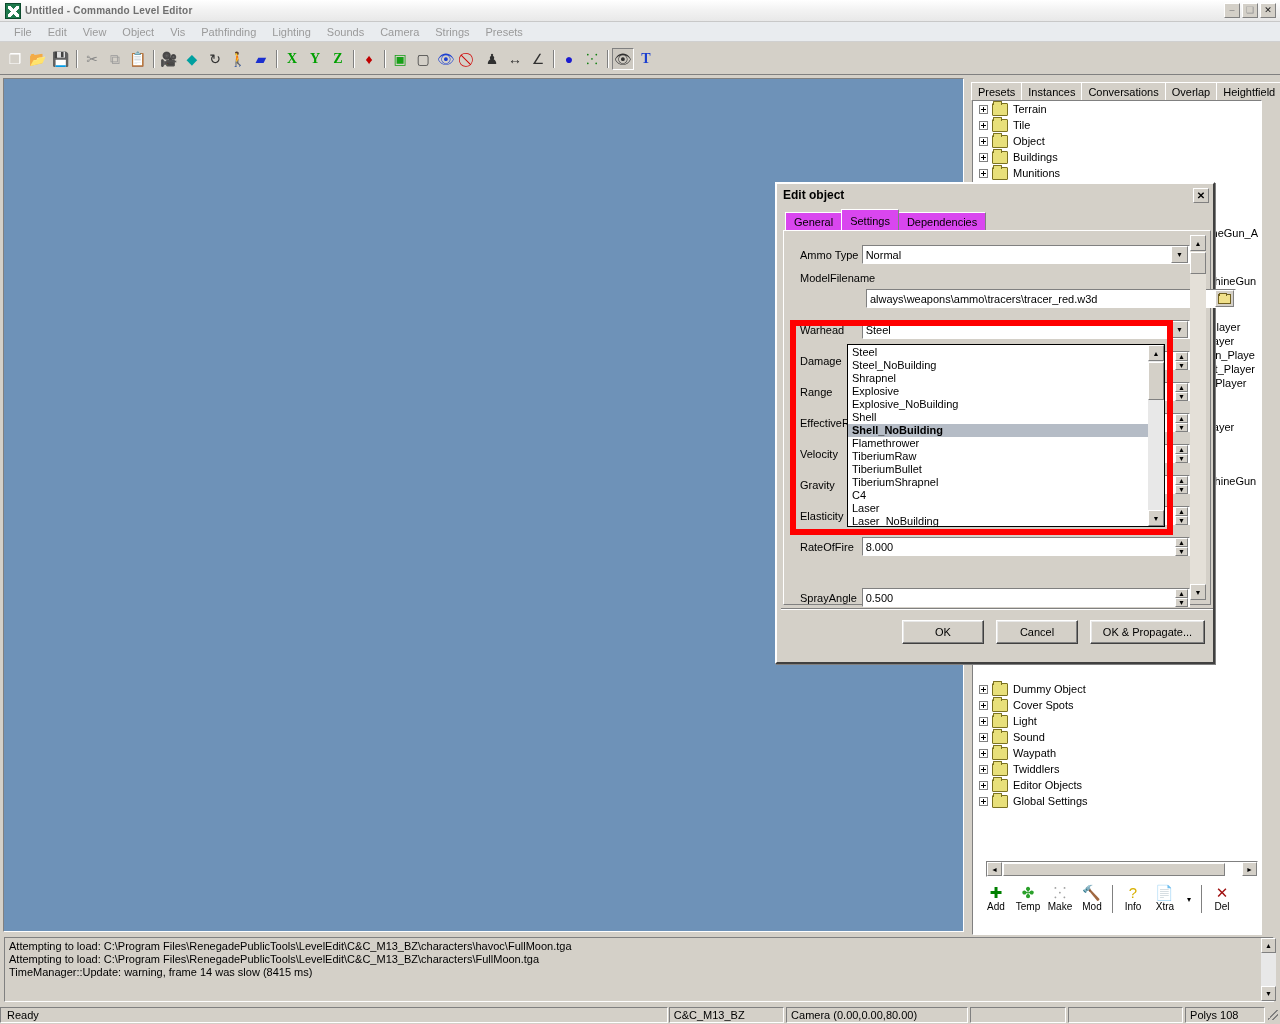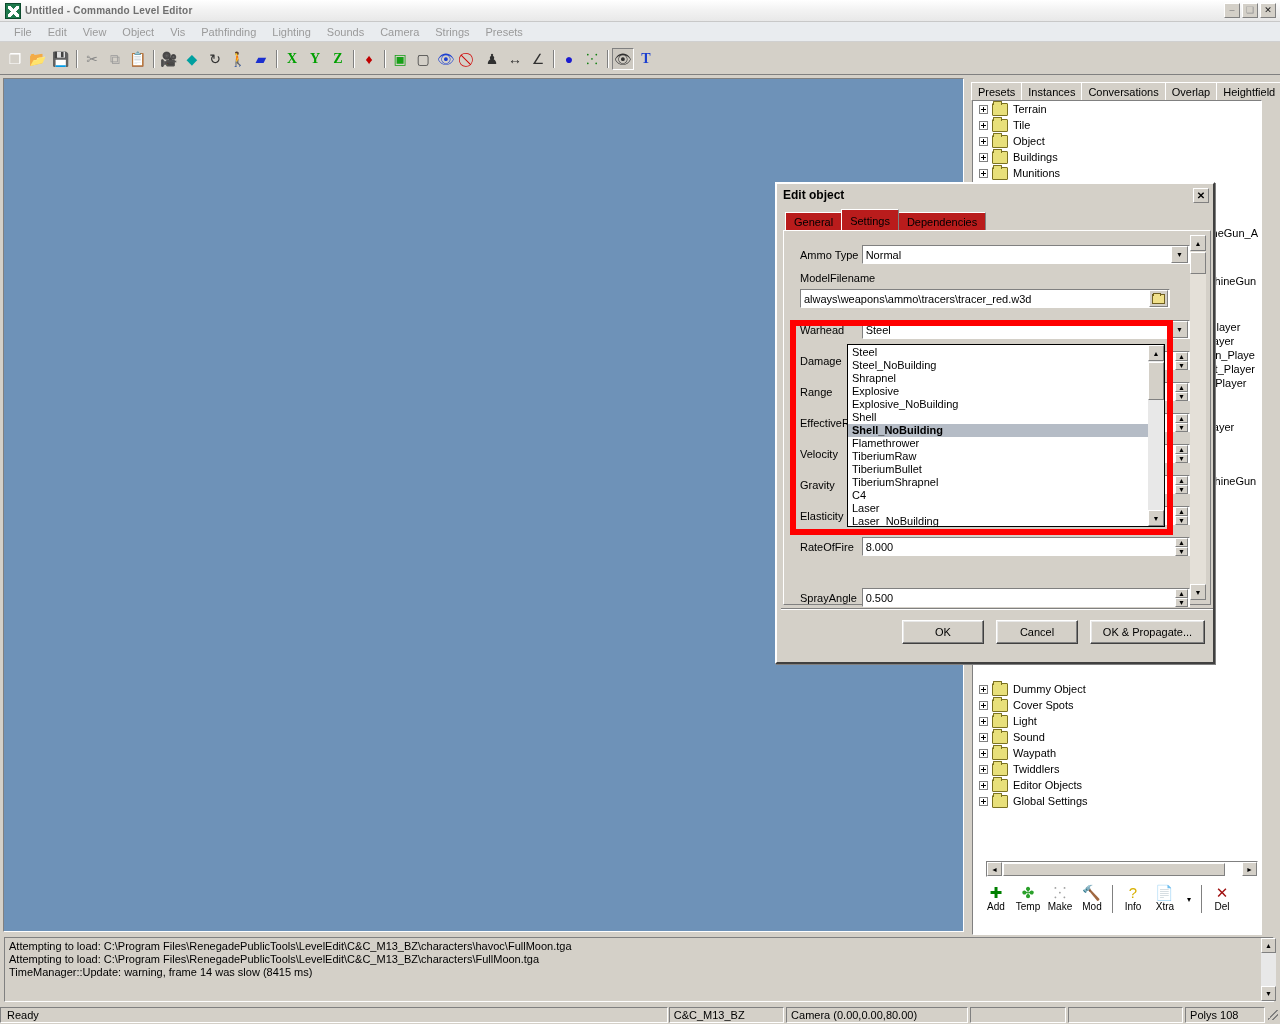--- a/index.html
+++ b/index.html
@@ -200,21 +200,21 @@
   .dlg-title-text{font-weight:bold;font-size:12px;color:#000;padding-left:2px;}
   .dlg-close{
     margin-left:auto;width:16px;height:15px;background:#d4d0c8;
     border-top:1px solid #ffffff;border-left:1px solid #ffffff;
     border-right:1px solid #808080;border-bottom:1px solid #808080;
     display:flex;align-items:center;justify-content:center;font-size:10px;font-weight:bold;
   }
   .dlg-tabs{position:absolute;left:8px;top:28px;display:flex;}
   .dlg-tab{
     height:18px;padding:1px 8px 0 8px;font-size:11px;line-height:16px;
-    background:#b91c1c;
+    background:#d946ef;
     border-top:1px solid #ffffff;border-left:1px solid #ffffff;
     border-right:1px solid #808080; margin-right:-1px;
   }
   .dlg-tab.active{ height:21px; margin-top:-3px; padding-top:3px; z-index:3; position:relative;}
   .dlg-page{
     position:absolute;left:6px;top:46px;width:428px;height:375px;
     border-top:1px solid #ffffff;border-left:1px solid #ffffff;
     border-right:1px solid #808080;border-bottom:1px solid #808080;
     background:#d4d0c8;
   }
@@ -599,21 +599,21 @@
         <div class="field" style="width:330px">
           <span>Normal</span>
           <span class="combo-btn arrow-d"></span>
         </div>
       </div>
 
       <div class="form-row" style="left:16px;top:41px;">
         <div class="form-label">ModelFilename</div>
       </div>
 
-      <div class="form-row" style="left:16px;top:58px;width:436px;">
+      <div class="form-row" style="left:16px;top:58px;width:436px;justify-content:flex-end;">
         <div class="field" style="width:370px">
           <span>always\weapons\ammo\tracers\tracer_red.w3d</span>
           <span class="browse-btn">
               <span class="browse-ic"></span>
             </span>
         </div>
       </div>
 
       <div class="form-row" style="left:16px;top:89px;width:390px;">
         <div class="form-label" style="width:62px">Warhead</div>

